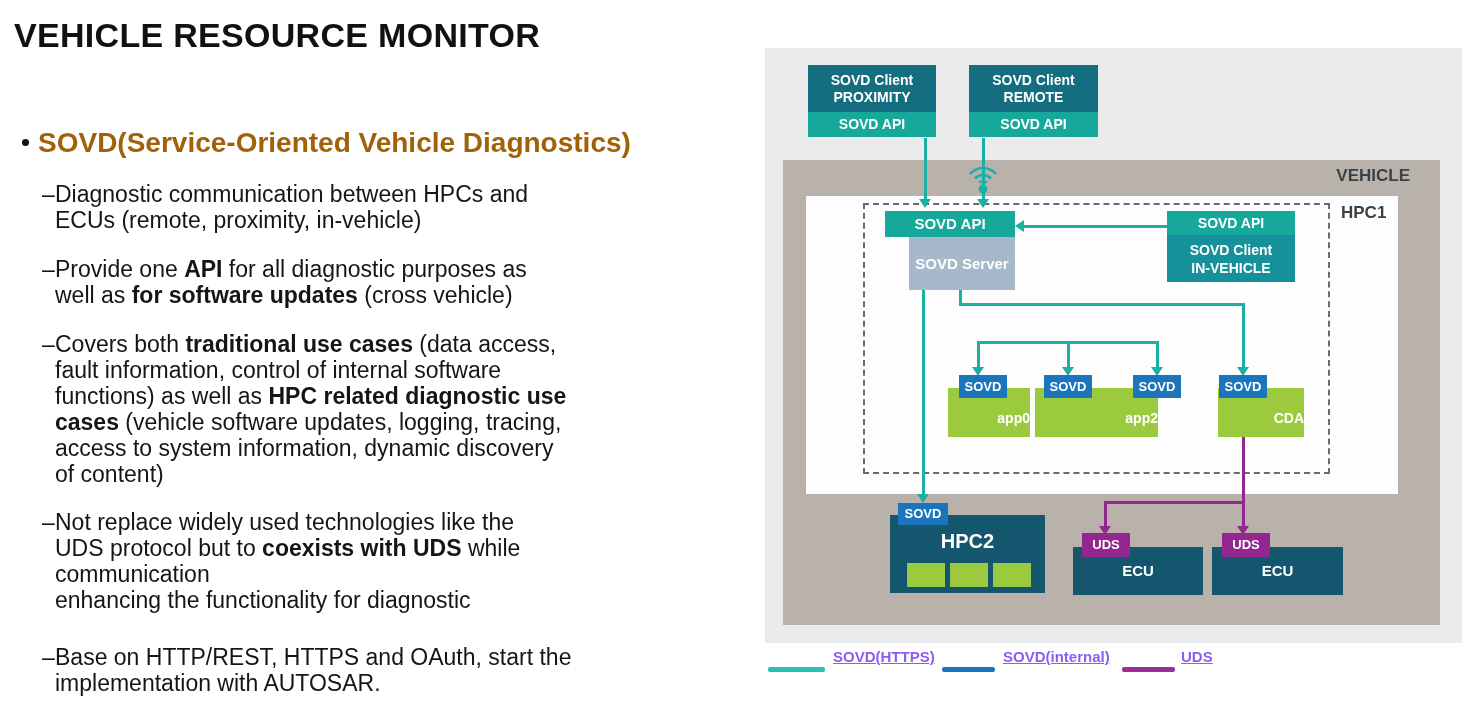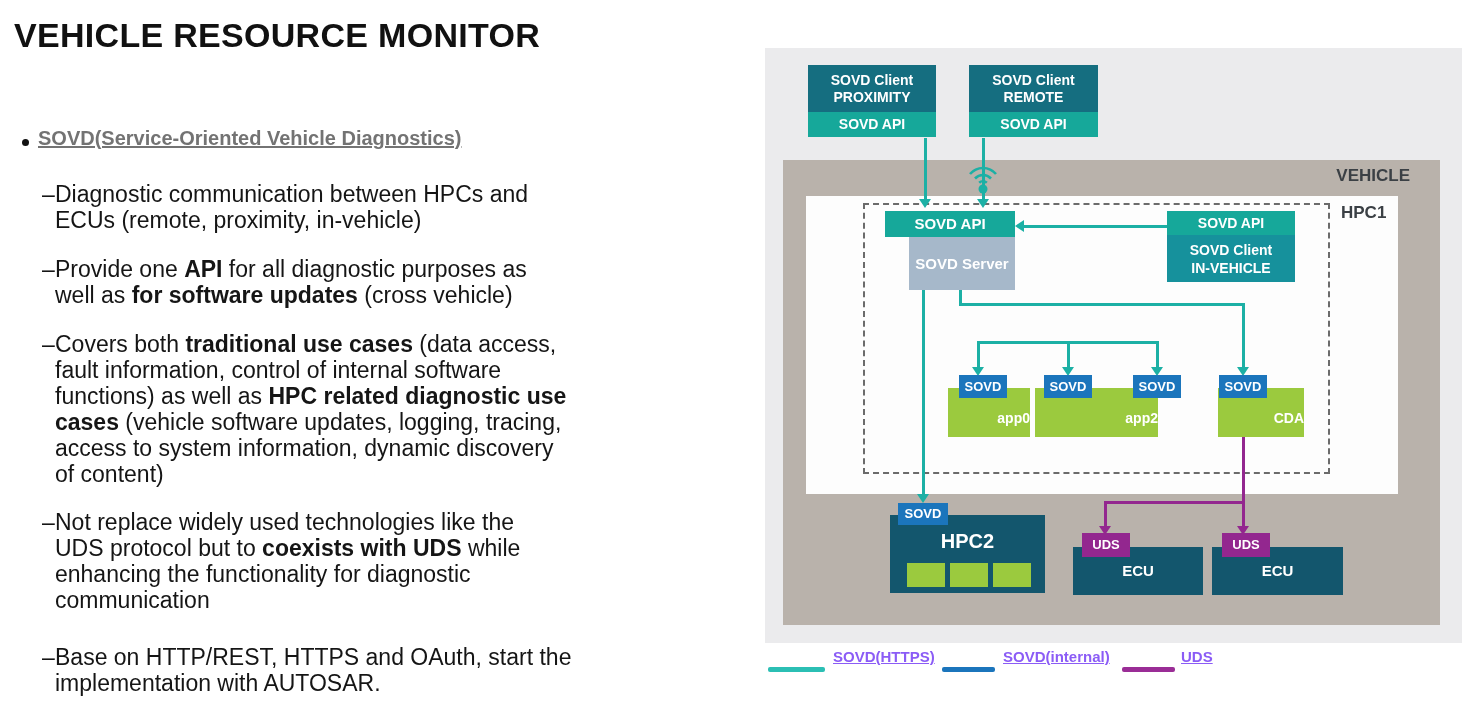--- a/index.html
+++ b/index.html
@@ -1,20 +1,20 @@
 <!DOCTYPE html>
 <html style="--panel-bg: #ebebed; --vehicle-band: #b9b2ab; --dark-teal-box: #156e80; --teal-api: #16a89a; --teal-line: #1cb0a5; --server-body: #a6b8ca; --invehicle-body: #16919c; --green-box: #9bca3e; --blue-tag: #1b75bc; --purple: #93278f; --dark-blue-box: #13566d; --label-gray: #3b4045;"><head>
 <meta charset="utf-8">
 <style>
   html,body{margin:0;padding:0;background:#fff;}
   #slide{position:relative;width:1472px;height:704px;background:#fff;overflow:hidden;
          font-family:"Liberation Sans",sans-serif;color:#1a1a1a;}
   
   #title{position:absolute;left:14px;top:16px;font-size:34px;font-weight:bold;letter-spacing:.3px;color:#111;}
-  #bullet-head{position:absolute;left:38px;top:127px;font-size:20px;font-weight:bold;color:#737373;text-decoration:underline;}
+  #bullet-head{position:absolute;left:38px;top:127px;font-size:28px;font-weight:bold;color:#a16207;}
   #bullet-dot{position:absolute;left:22px;top:139px;width:7px;height:7px;border-radius:50%;background:#111;}
   .li{position:absolute;left:42px;font-size:23px;line-height:26px;color:#151515;}
   .li .dash{position:absolute;left:0;top:0;}
   .li .lines{margin-left:13px;}
   .li b{font-weight:bold;}
   
   :root{
     --panel-bg:#ebebed; --vehicle-band:#b9b2ab; --dark-teal-box:#156e80; --teal-api:#16a89a;
     --teal-line:#1cb0a5; --server-body:#a6b8ca; --invehicle-body:#16919c; --green-box:#9bca3e;
     --blue-tag:#1b75bc; --purple:#93278f; --dark-blue-box:#13566d; --label-gray:#3b4045;
@@ -81,22 +81,22 @@
           <div class="line"><b>cases</b><span> (vehicle software updates, logging, tracing,</span></div>
           <div class="line"><span>access to system information, dynamic discovery</span></div>
           <div class="line"><span>of content)</span></div>
         </div>
       </div>
       <div class="li" style="top: 509px;">
         <span class="dash">–</span>
         <div class="lines">
           <div class="line"><span>Not replace widely used technologies like the</span></div>
           <div class="line"><span>UDS protocol but to </span><b>coexists with UDS</b><span> while</span></div>
+          <div class="line"><span>communication</span></div>
           <div class="line"><span>enhancing the functionality for diagnostic</span></div>
-          <div class="line"><span>communication</span></div>
         </div>
       </div>
       <div class="li" style="top: 644px;">
         <span class="dash">–</span>
         <div class="lines">
           <div class="line"><span>Base on HTTP/REST, HTTPS and OAuth, start the</span></div>
           <div class="line"><span>implementation with AUTOSAR.</span></div>
         </div>
       </div>
     </div>

